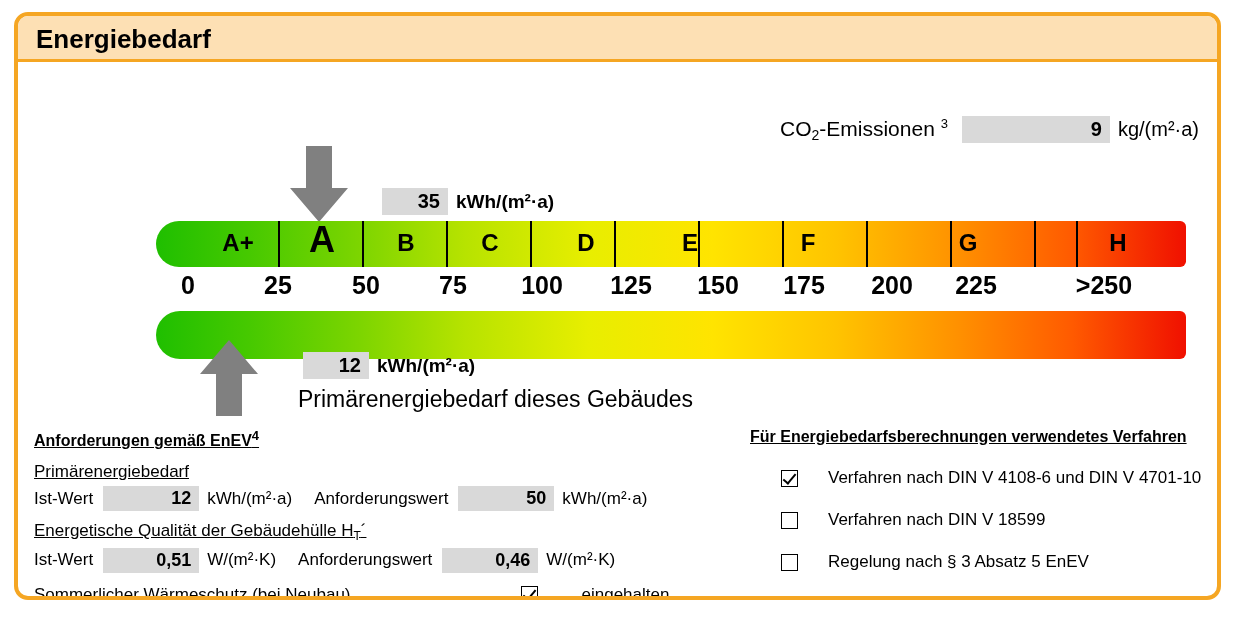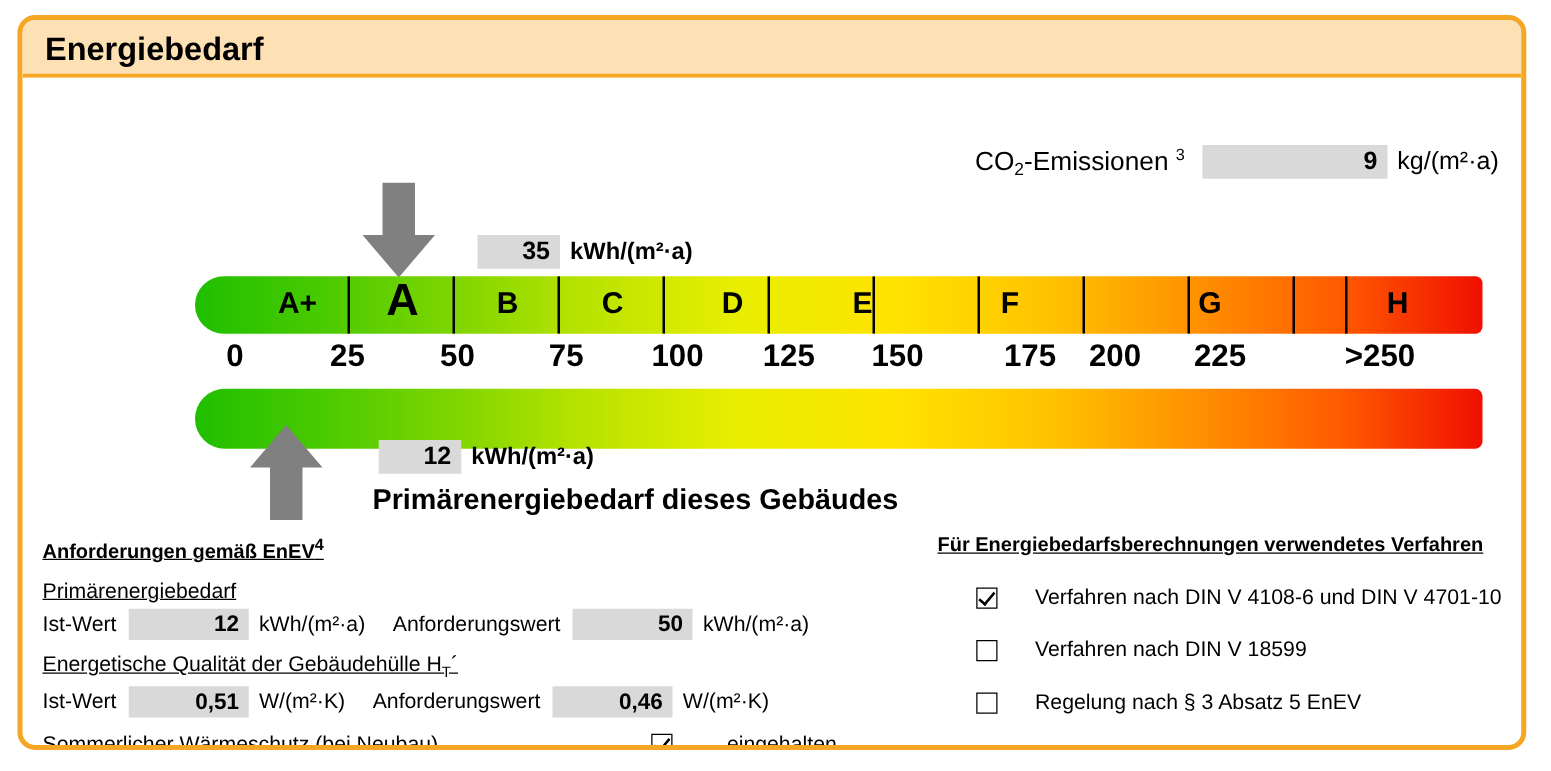--- a/index.html
+++ b/index.html
@@ -174,21 +174,21 @@
     display: flex;
     align-items: center;
   }
   .prim-box { width: 66px; }
   .prim-unit { font-size: 19px; font-weight: bold; margin-left: 8px; }
   .prim-title {
     position: absolute;
     left: 280px;
     top: 370px;
     font-size: 23px;
-    font-weight: bold;
+    font-weight: normal;
   }
 
   
   .left-block {
     position: absolute;
     left: 16px;
     top: 412px;
     width: 690px;
     font-size: 17px;
   }
@@ -332,21 +332,21 @@
         <div class="lbl" style="left:962px">H</div>
       </div>
       <div class="scale-nums">
         <div class="num" style="left:32px">0</div>
         <div class="num" style="left:122px">25</div>
         <div class="num" style="left:210px">50</div>
         <div class="num" style="left:297px">75</div>
         <div class="num" style="left:386px">100</div>
         <div class="num" style="left:475px">125</div>
         <div class="num" style="left:562px">150</div>
-        <div class="num" style="left:668px">175</div>
+        <div class="num" style="left:648px">175</div>
         <div class="num" style="left:736px">200</div>
         <div class="num" style="left:820px">225</div>
         <div class="num" style="left:948px">&gt;250</div>
       </div>
       <div class="scale-bottom"></div>
     </div>
 
     <svg class="arrow-up" viewBox="0 0 66 78">
       <polygon points="33,2 62,36 46,36 46,78 20,78 20,36 4,36" fill="#808080"></polygon>
     </svg>

